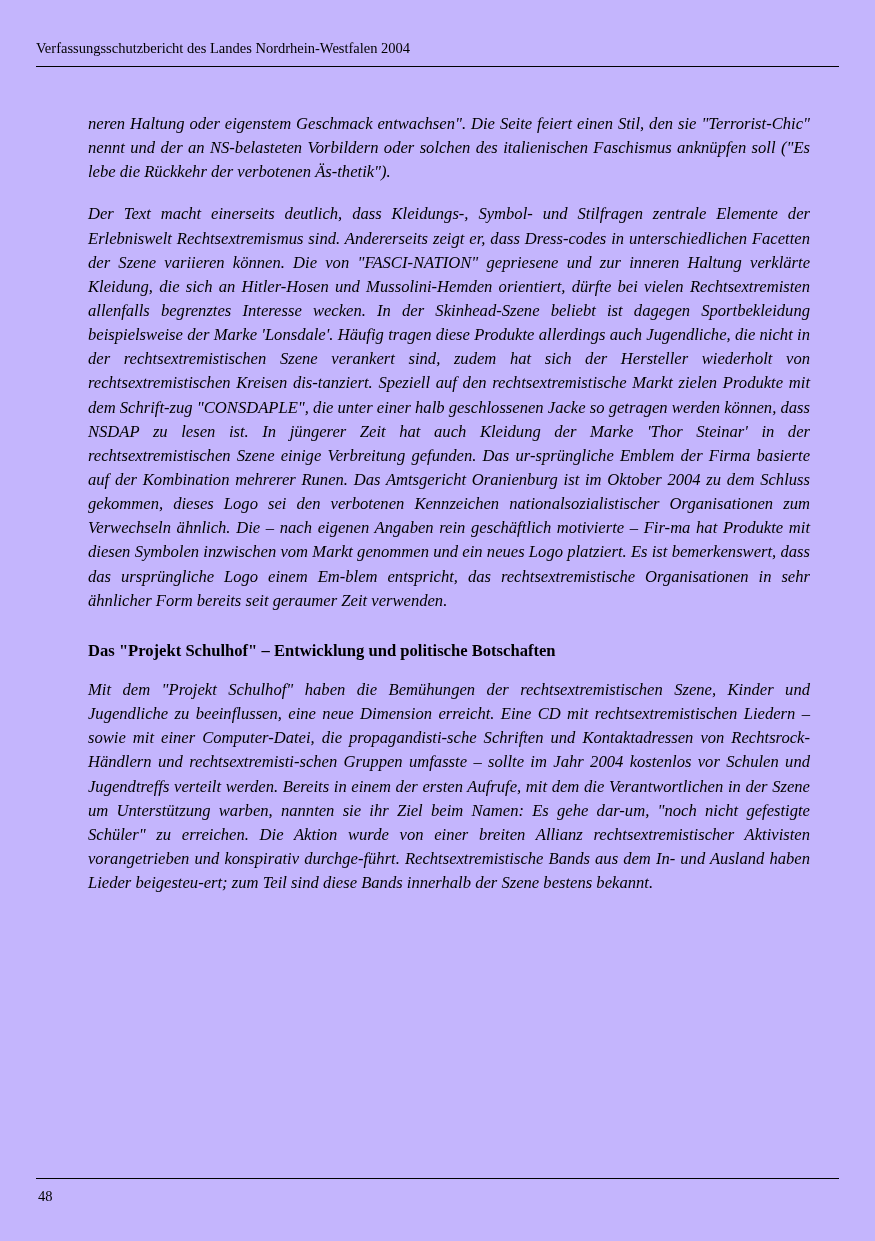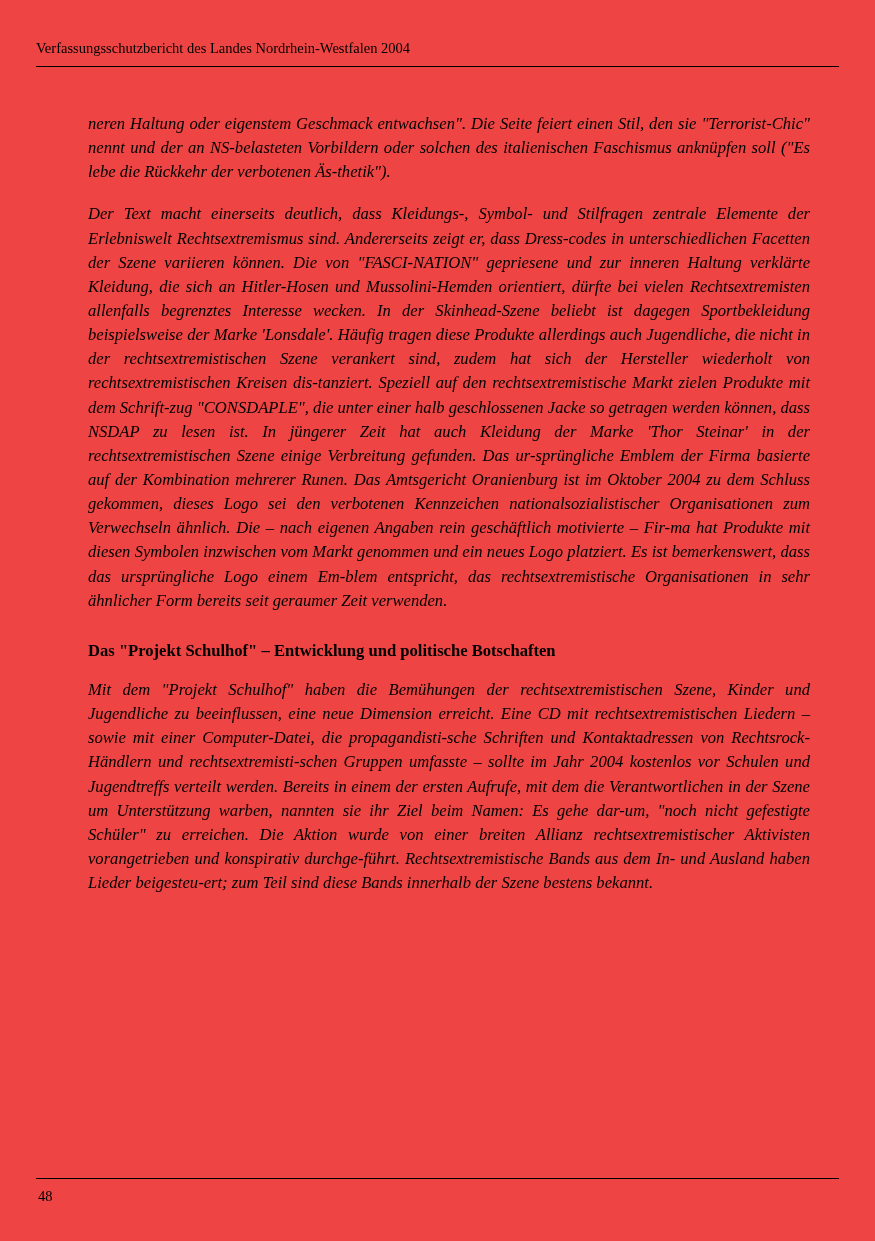--- a/index.html
+++ b/index.html
@@ -4,21 +4,21 @@
 <style>
   html, body {
     margin: 0;
     padding: 0;
     background: #ffffff;
   }
   .page {
     position: relative;
     width: 875px;
     height: 1241px;
-    background: #ef4444;
+    background: #c4b5fd;
     box-sizing: border-box;
     font-family: "Liberation Serif", "DejaVu Serif", serif;
     color: #000000;
     overflow: hidden;
   }
   .header {
     position: absolute;
     left: 36px;
     top: 40px;
     width: 803px;

